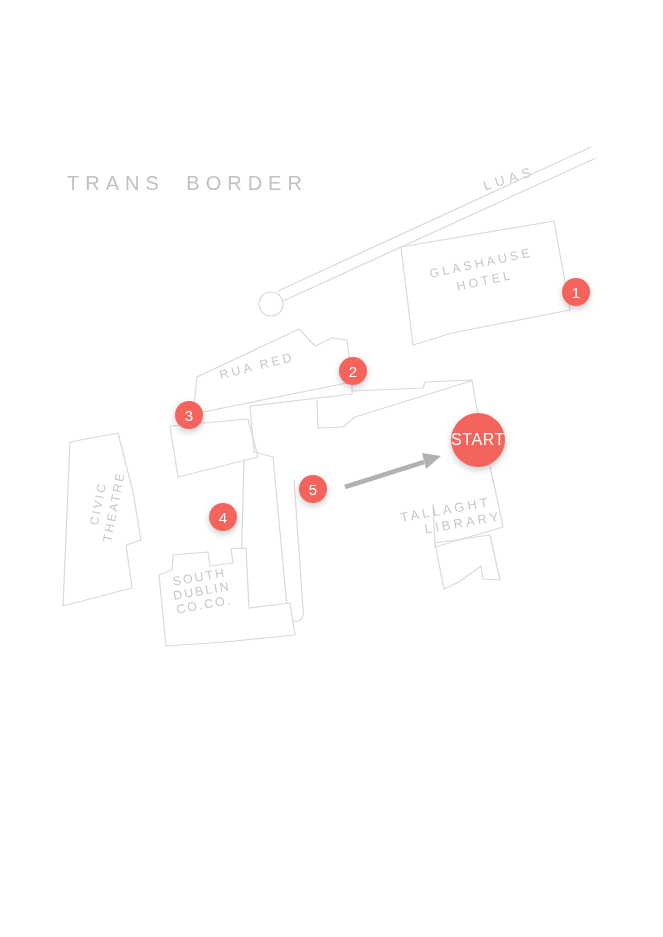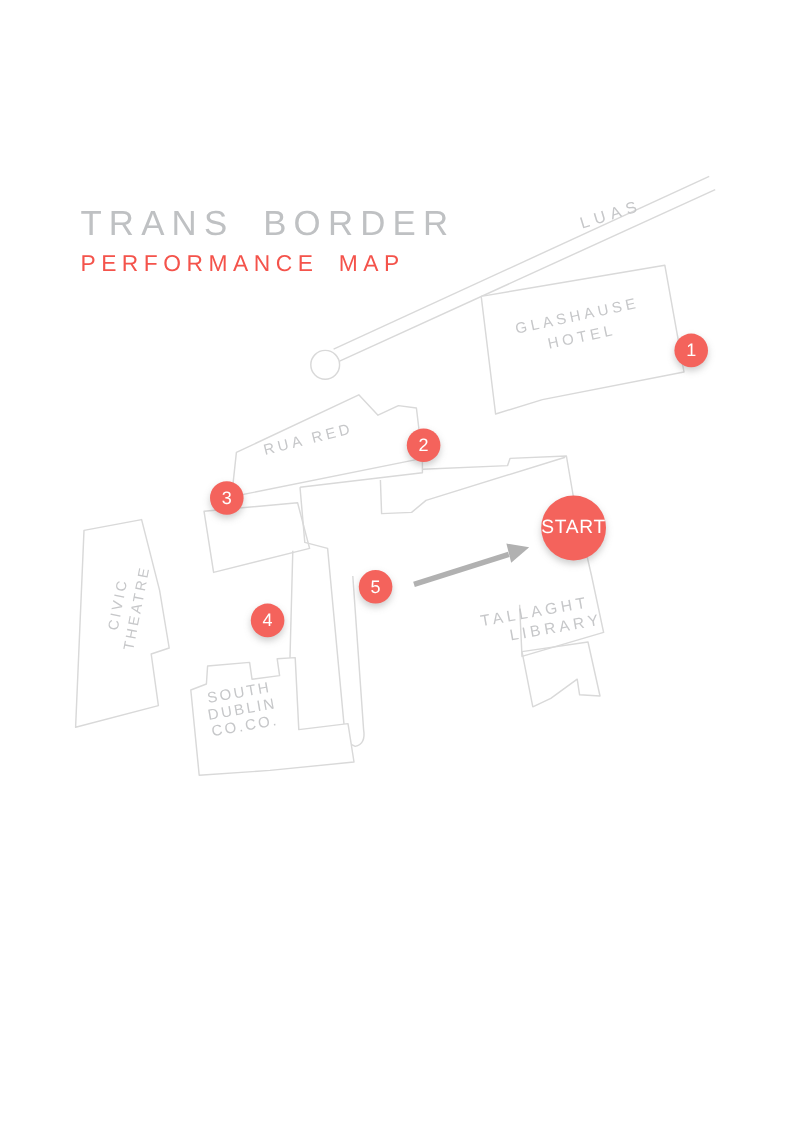--- a/index.html
+++ b/index.html
@@ -1,19 +1,19 @@
 <!DOCTYPE html>
 <html><head>
 <meta charset="utf-8">
 <style>
   html,body{margin:0;padding:0;background:#ffffff;}
   body{font-family:"Liberation Sans", sans-serif;}
   .page{position:relative;width:663px;height:937px;background:#ffffff;overflow:hidden;}
   .titles{position:absolute;left:67px;top:172px;}
-  .title-main{font-size:29px;line-height:1.1;color:#bfc1c3;letter-spacing:6px;word-spacing:10px;font-weight:400;}
+  .title-main{font-size:20px;line-height:1.1;color:#bfc1c3;letter-spacing:6px;word-spacing:10px;font-weight:400;}
   .title-sub{font-size:19px;line-height:1.1;color:#f4534b;letter-spacing:4.6px;word-spacing:7px;font-weight:400;margin-top:7px;}
   svg{position:absolute;left:0;top:0;}
   .map-label{fill:#c6c7c9;}
   .marker{position:absolute;width:28px;height:28px;border-radius:50%;background:#f4635c;color:#ffffff;
           display:flex;align-items:center;justify-content:center;font-size:15px;
           box-shadow:0 3px 6px rgba(110,110,110,0.35);}
   .marker.start{width:54px;height:54px;font-size:16px;letter-spacing:0.6px;}
 </style>
 </head>
 <body>
@@ -66,21 +66,20 @@
       <g transform="rotate(-10 202 592)">
         <text x="202" y="581" text-anchor="middle" font-size="12.5" letter-spacing="2">SOUTH</text>
         <text x="202" y="595" text-anchor="middle" font-size="12.5" letter-spacing="2">DUBLIN</text>
         <text x="202" y="609" text-anchor="middle" font-size="12.5" letter-spacing="2">CO.CO.</text>
       </g>
     </g>
   </svg>
 
   <div class="titles">
     <div class="title-main">TRANS BORDER</div>
-    <div class="title-sub">PERFORMANCE MAP</div>
   </div>
 
   <div class="marker" style="left:562px;top:278px">1</div>
   <div class="marker" style="left:339px;top:357px">2</div>
   <div class="marker" style="left:175px;top:401px">3</div>
   <div class="marker" style="left:209px;top:503px">4</div>
   <div class="marker" style="left:299px;top:475px">5</div>
   <div class="marker start" style="left:451px;top:413px">START</div>
 
 </div>

